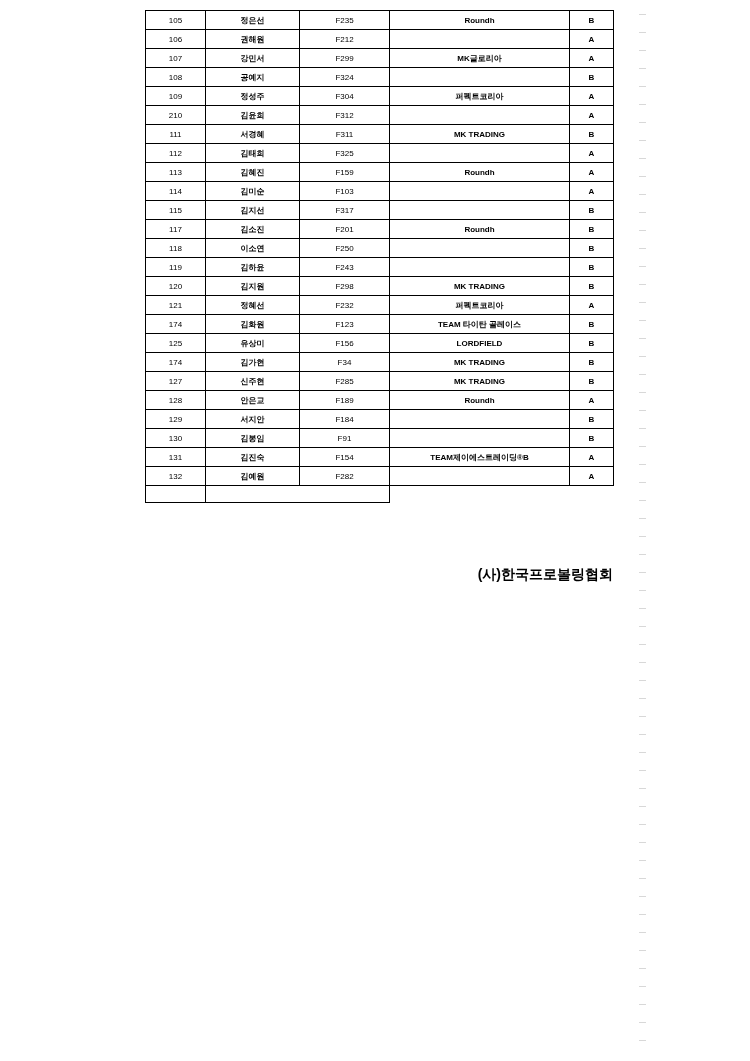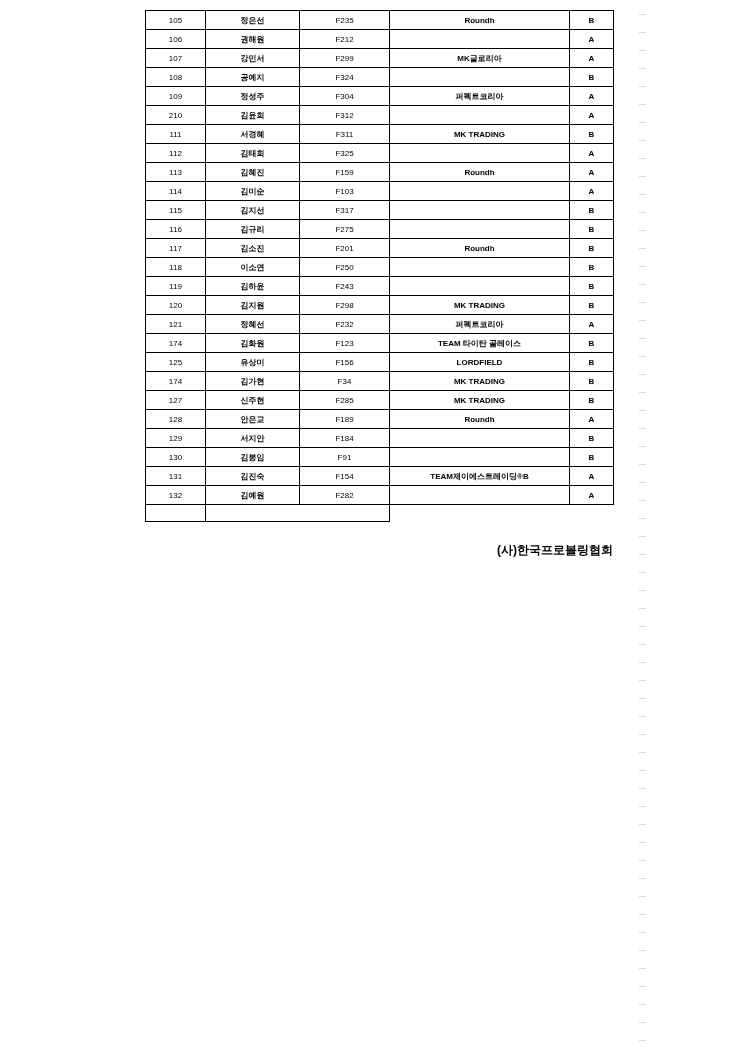--- a/index.html
+++ b/index.html
@@ -70,24 +70,24 @@
     border-right: 1px solid #000000;
   }
   tr.tail-row td.tail-blank {
     border: none;
     border-top: none;
     border-bottom: none;
   }
   .footer-org {
     position: absolute;
     left: 145px;
-    top: 542px;
+    top: 566px;
     width: 468px;
     text-align: right;
-    font-size: 12px;
+    font-size: 14px;
     font-weight: bold;
   }
   
   .edge-marks {
     position: absolute;
     right: 4px;
     top: 0;
     width: 10px;
     height: 1061px;
   }
@@ -182,27 +182,20 @@
             <td class="cell-no">114</td>
             <td class="cell-name">김미순</td>
             <td class="cell-code">F103</td>
             <td class="cell-team"></td>
             <td class="cell-grade">A</td>
           </tr>
           <tr>
             <td class="cell-no">115</td>
             <td class="cell-name">김지선</td>
             <td class="cell-code">F317</td>
-            <td class="cell-team"></td>
-            <td class="cell-grade">B</td>
-          </tr>
-          <tr>
-            <td class="cell-no">116</td>
-            <td class="cell-name">김규리</td>
-            <td class="cell-code">F275</td>
             <td class="cell-team"></td>
             <td class="cell-grade">B</td>
           </tr>
           <tr>
             <td class="cell-no">117</td>
             <td class="cell-name">김소진</td>
             <td class="cell-code">F201</td>
             <td class="cell-team">Roundh</td>
             <td class="cell-grade">B</td>
           </tr>

